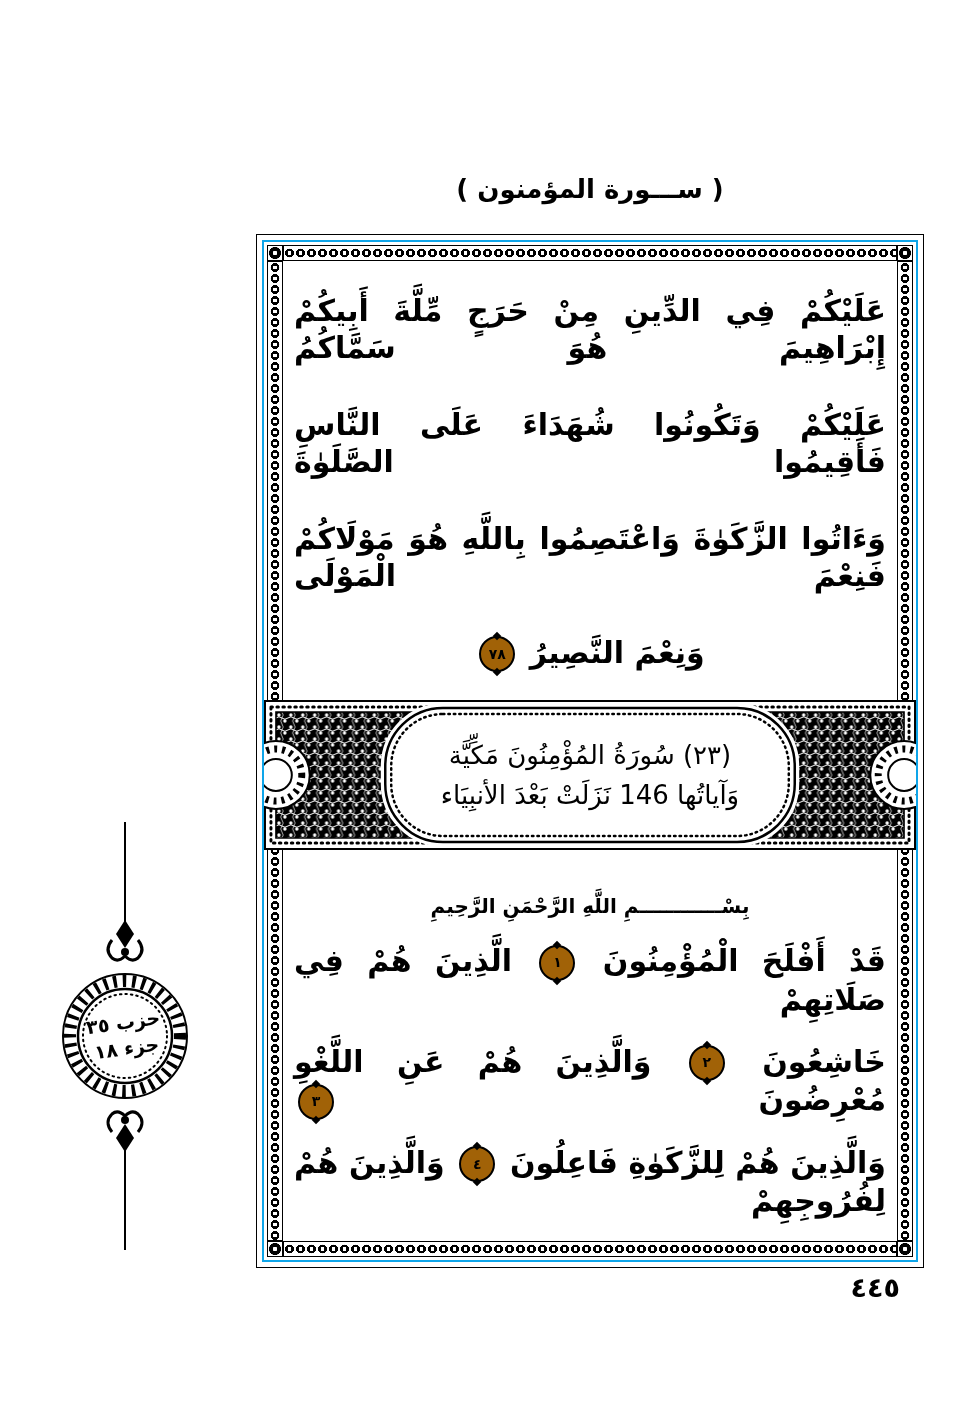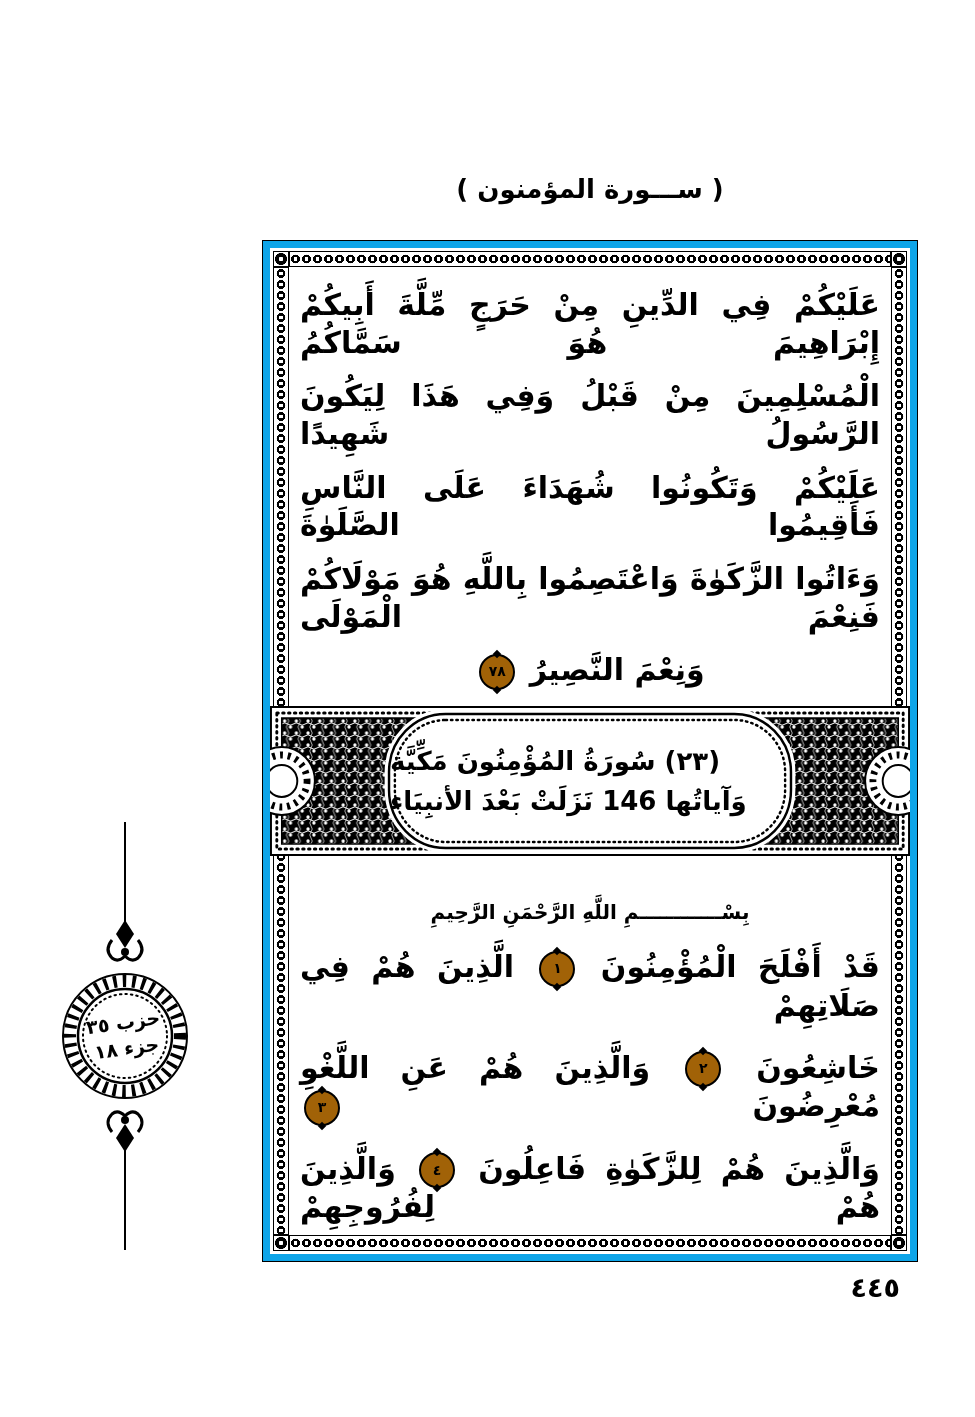--- a/index.html
+++ b/index.html
@@ -6,21 +6,21 @@
   html,body { width:975px; height:1417px; background:#ffffff; overflow:hidden;
               font-family:"DejaVu Sans", sans-serif; color:#000; }
   .page { position:relative; width:975px; height:1417px; background:#fff;margin-top:32px; }
 
   
   .header-title { position:absolute; top:142px; left:262px; width:656px;
     text-align:center; font-size:26px; font-weight:700; direction:rtl; }
 
   
   .frame { position:absolute; left:262px; top:208px; width:656px; height:1022px;
-    border:8px solid #0ea5e9; background:#fff; }
+    border:2px solid #0ea5e9; background:#fff; }
   .frame::before { content:""; position:absolute; inset:-8px;
     border:1.5px solid #000; pointer-events:none; }
 
   .chain { position:absolute; background-color:#fff; border:1.5px solid #000; }
   .chain-h { height:16px;
     background-image:radial-gradient(circle closest-side,#fff 34%,#000 36% 80%,rgba(0,0,0,0) 82%);
     background-size:11px 12px; background-repeat:repeat-x; background-position:0 center; }
   .chain-v { width:16px;
     background-image:radial-gradient(circle closest-side,#fff 34%,#000 36% 80%,rgba(0,0,0,0) 82%);
     background-size:12px 11px; background-repeat:repeat-y; background-position:center 0; }
@@ -53,22 +53,22 @@
   .ayah-marker::before, .ayah-marker::after { content:""; position:absolute;
     left:50%; width:6px; height:6px; margin-left:-3px; background:#000;
     transform:rotate(45deg); }
   .ayah-marker::before { top:-5px; } .ayah-marker::after { bottom:-5px; }
 
   
   .surah-band { position:absolute; left:0; right:0; top:458px; height:150px;
     z-index:3; }
   .surah-band svg { display:block; width:100%; height:100%; }
   .band-text { position:absolute; left:50%; top:50%; width:400px;
-    transform:translate(-50%,-50%); text-align:left; direction:rtl;
-    font-weight:700; font-size:26px; line-height:1.55; }
+    transform:translate(-50%,-50%); text-align:center; direction:rtl;
+    font-weight:400; font-size:26px; line-height:1.55; }
 
   
   .medallion { position:absolute; left:50px; top:790px; width:150px; height:428px; }
   .medallion svg { position:absolute; inset:0; }
   .medallion-text { position:absolute; left:0; top:178px; width:150px; height:72px;
     display:flex; flex-direction:column; align-items:center; justify-content:center;
     direction:rtl; font-weight:700; font-size:19px; line-height:1.35;
     transform:rotate(-8deg); }
 
   
@@ -89,23 +89,20 @@
     <div class="chain chain-v chain-left"></div>
     <div class="chain chain-v chain-right"></div>
     <div class="chain chain-corner c-tl"></div>
     <div class="chain chain-corner c-tr"></div>
     <div class="chain chain-corner c-bl"></div>
     <div class="chain chain-corner c-br"></div>
 
     <div class="qtext top-section">
       <div class="qline">
         <span>عَلَيْكُمْ فِي الدِّينِ مِنْ حَرَجٍ مِّلَّةَ أَبِيكُمْ إِبْرَاهِيمَ هُوَ سَمَّاكُمُ</span>
-      </div>
-      <div class="qline">
-        <span>الْمُسْلِمِينَ مِنْ قَبْلُ وَفِي هَذَا لِيَكُونَ الرَّسُولُ شَهِيدًا</span>
       </div>
       <div class="qline">
         <span>عَلَيْكُمْ وَتَكُونُوا شُهَدَاءَ عَلَى النَّاسِ فَأَقِيمُوا الصَّلَوٰةَ</span>
       </div>
       <div class="qline">
         <span>وَءَاتُوا الزَّكَوٰةَ وَاعْتَصِمُوا بِاللَّهِ هُوَ مَوْلَاكُمْ فَنِعْمَ الْمَوْلَى</span>
       </div>
       <div class="qline center">
         <span>وَنِعْمَ النَّصِيرُ</span>
         <span class="ayah-marker">٧٨</span>

